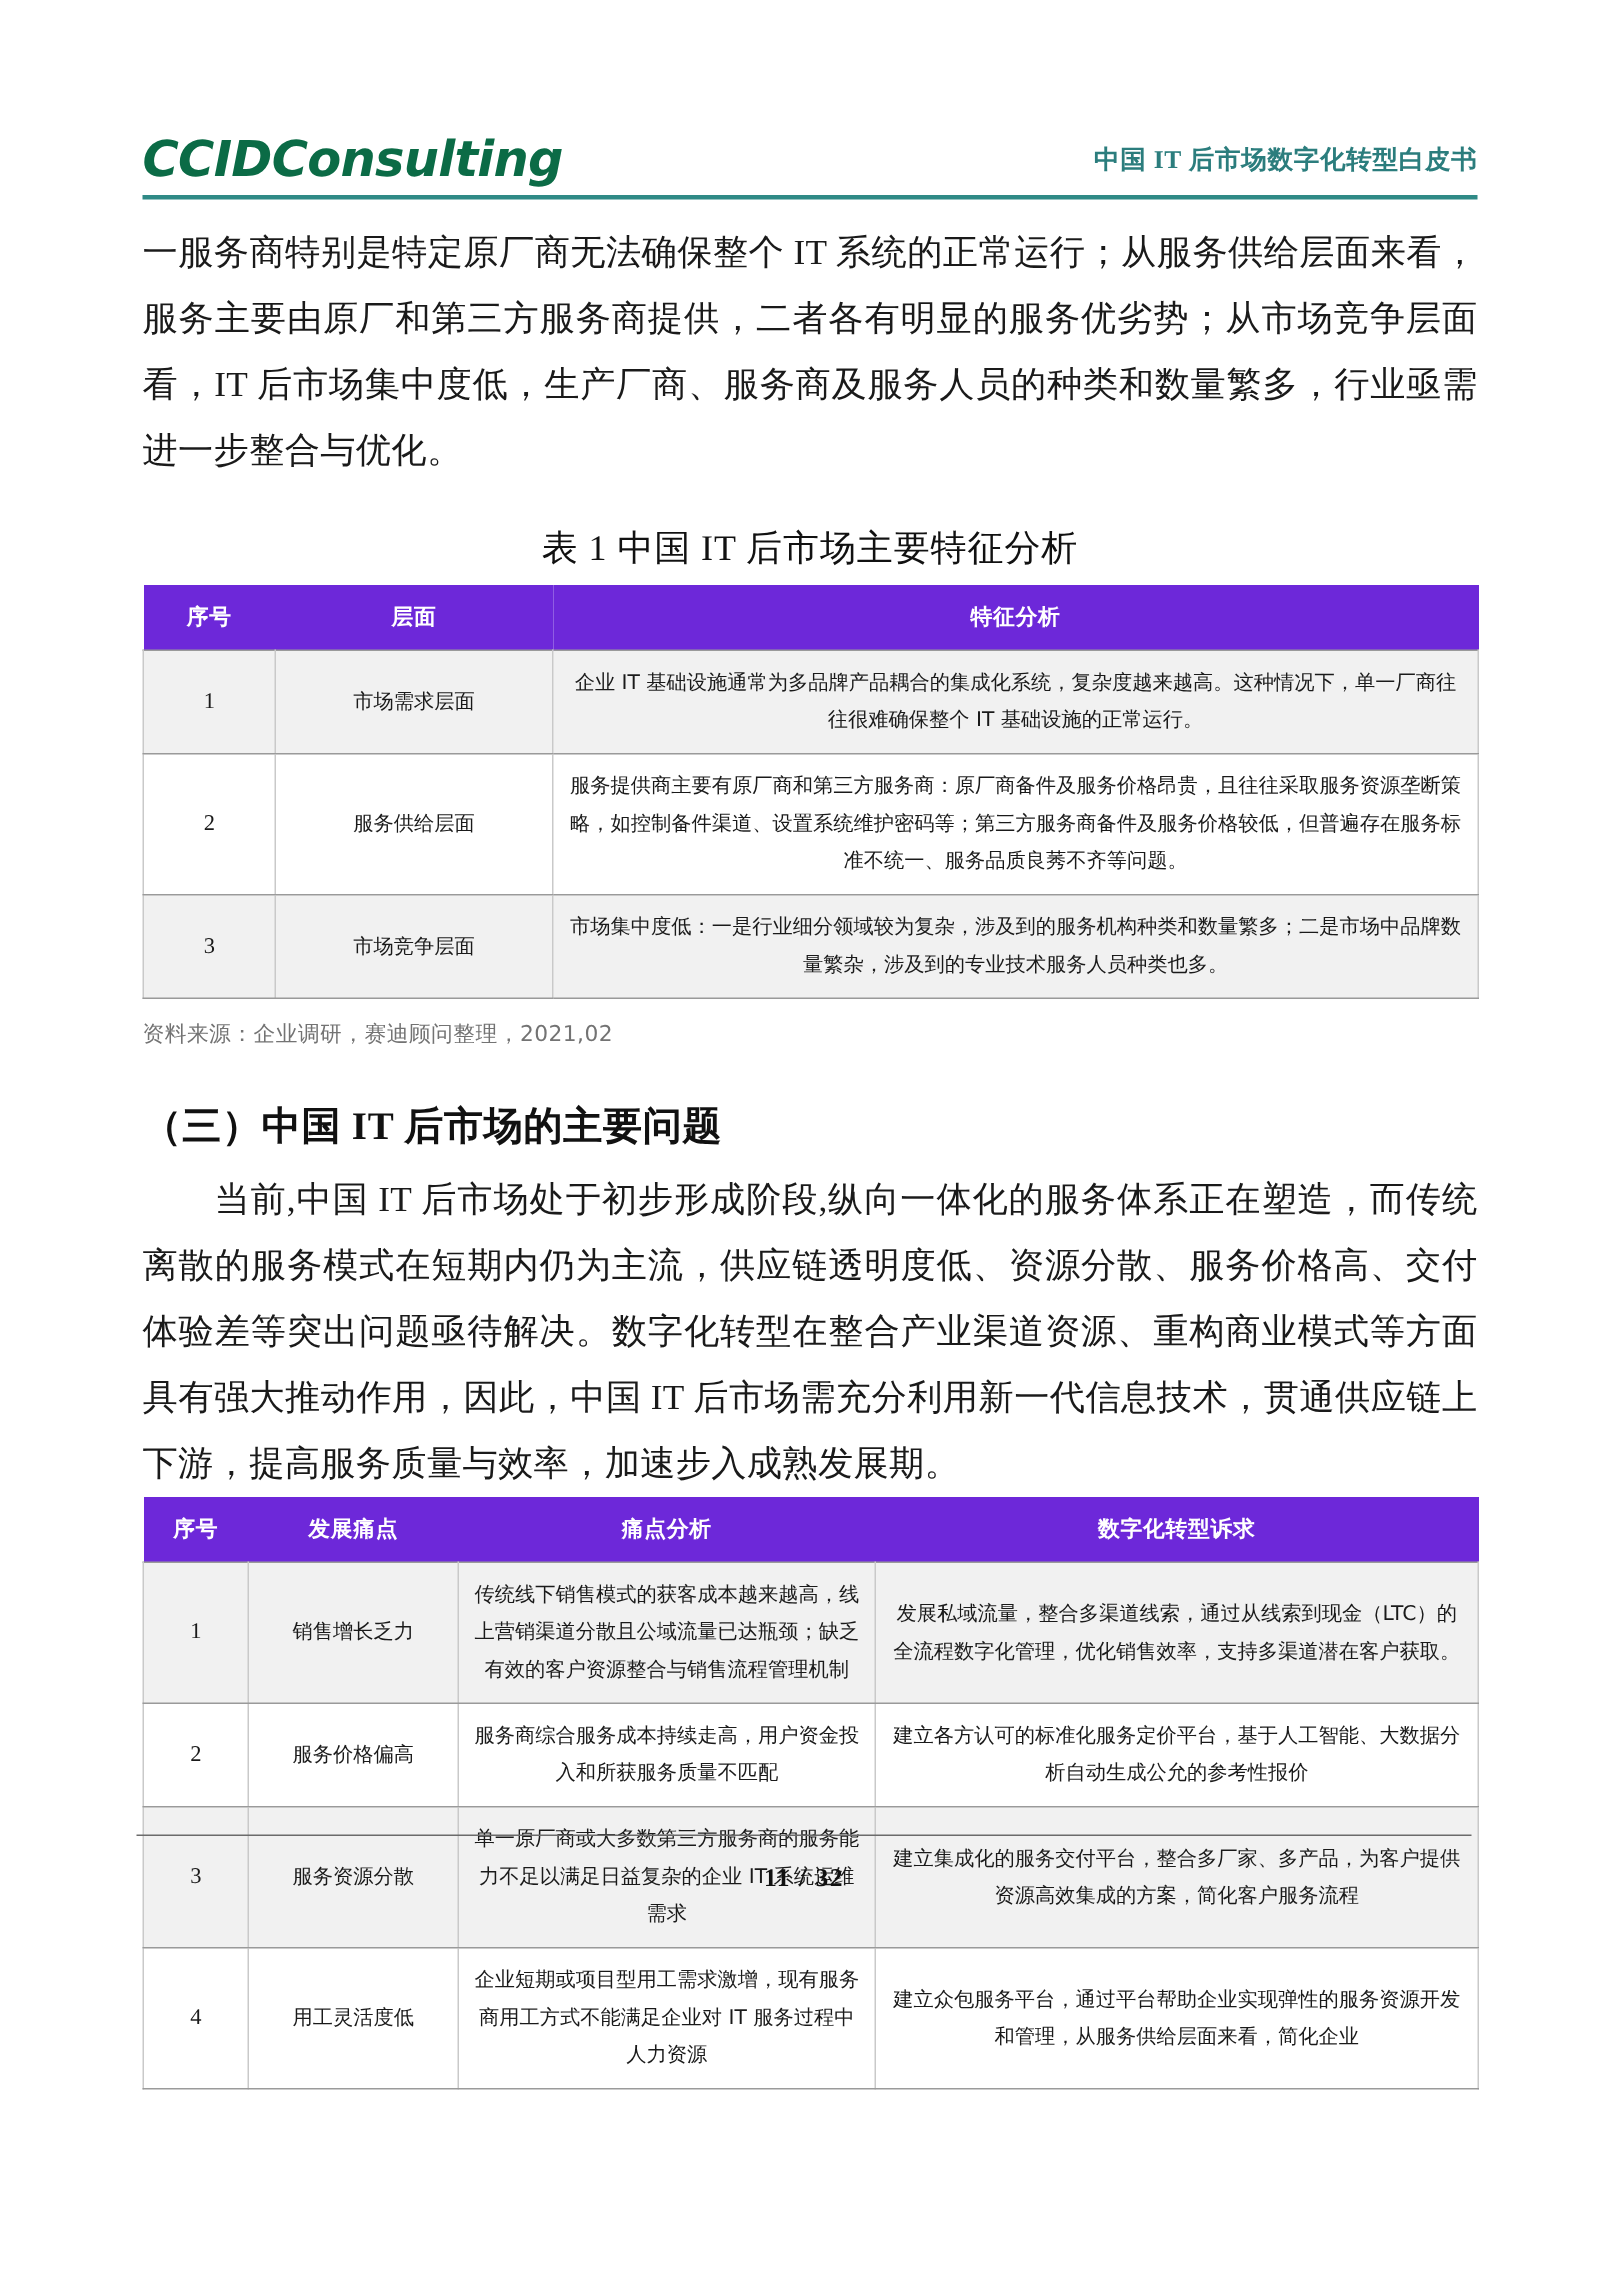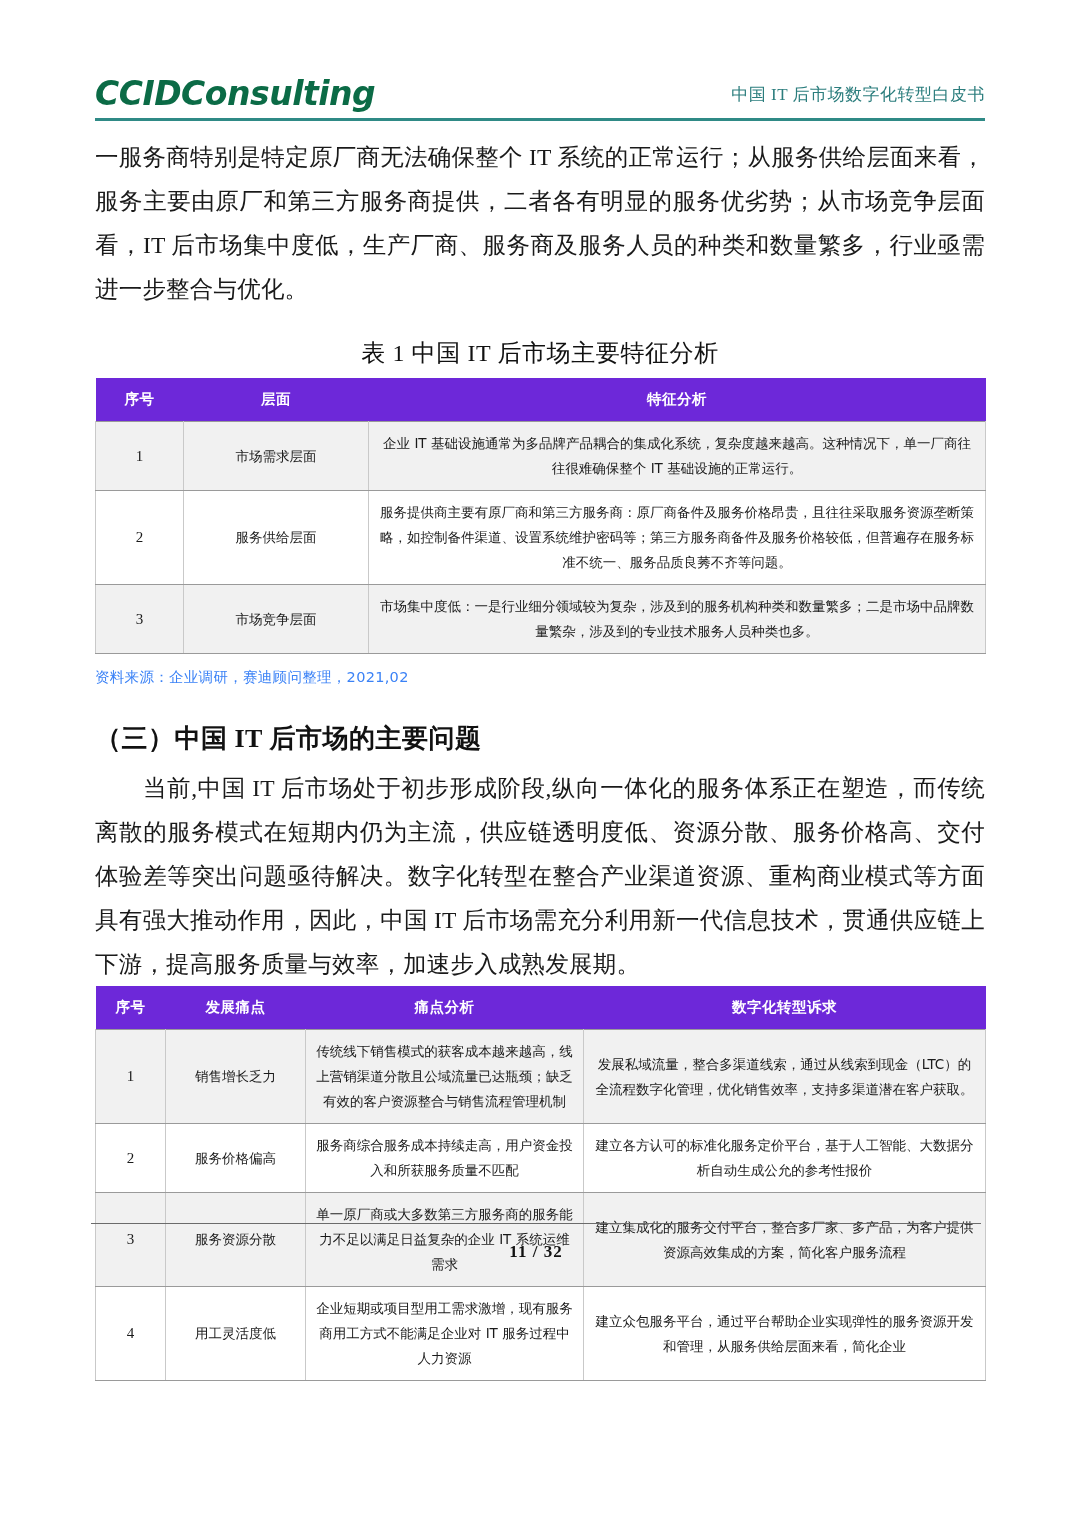--- a/index.html
+++ b/index.html
@@ -9,21 +9,21 @@
   }
   body {
     width: 1080px; height: 1526px;
     font-family: "Liberation Serif", "DejaVu Serif", serif;
     color: #111;
     position: relative;
     overflow: hidden;
   }
   .page {
     width: 1080px; height: 1308px;
-    padding: 0 95px;
+    padding: 12px 95px;
     position: relative;
   }
 
   
   .rh {
     height: 118px;
     display: flex;
     align-items: flex-end;
     justify-content: space-between;
     padding-bottom: 6px;
@@ -33,21 +33,21 @@
     font-weight: 700;
     font-style: italic;
     font-size: 33px;
     letter-spacing: -0.5px;
     color: #0b6b46;
     line-height: 1;
     padding-bottom: 2px;
   }
   .rh-title {
     font-family: "Liberation Serif", serif;
-    font-weight: 400;
+    font-weight: 700;
     font-size: 17px;
     color: #2b7d7d;
     letter-spacing: 0.5px;
     padding-bottom: 6px;
   }
   .rh-rule {
     height: 3px;
     background: #2f8a86;
     margin-top: 0px;
   }
@@ -123,21 +123,21 @@
   
   .t2 col.c1 { width: 70px; }
   .t2 col.c2 { width: 140px; }
   .t2 col.c3 { width: 278px; }
   .t2 col.c4 { width: 402px; }
 
   .src {
     font-family: "DejaVu Sans", "Liberation Sans", sans-serif;
     font-size: 14.5px;
     margin-top: 14px;
-    color: #3b82f6;
+    color: #737373;
     letter-spacing: 0.3px;
   }
 
   
   .footer {
     position: absolute;
     left: 0; right: 8px;
     bottom: 46px;
   }
   .footer-rule {

